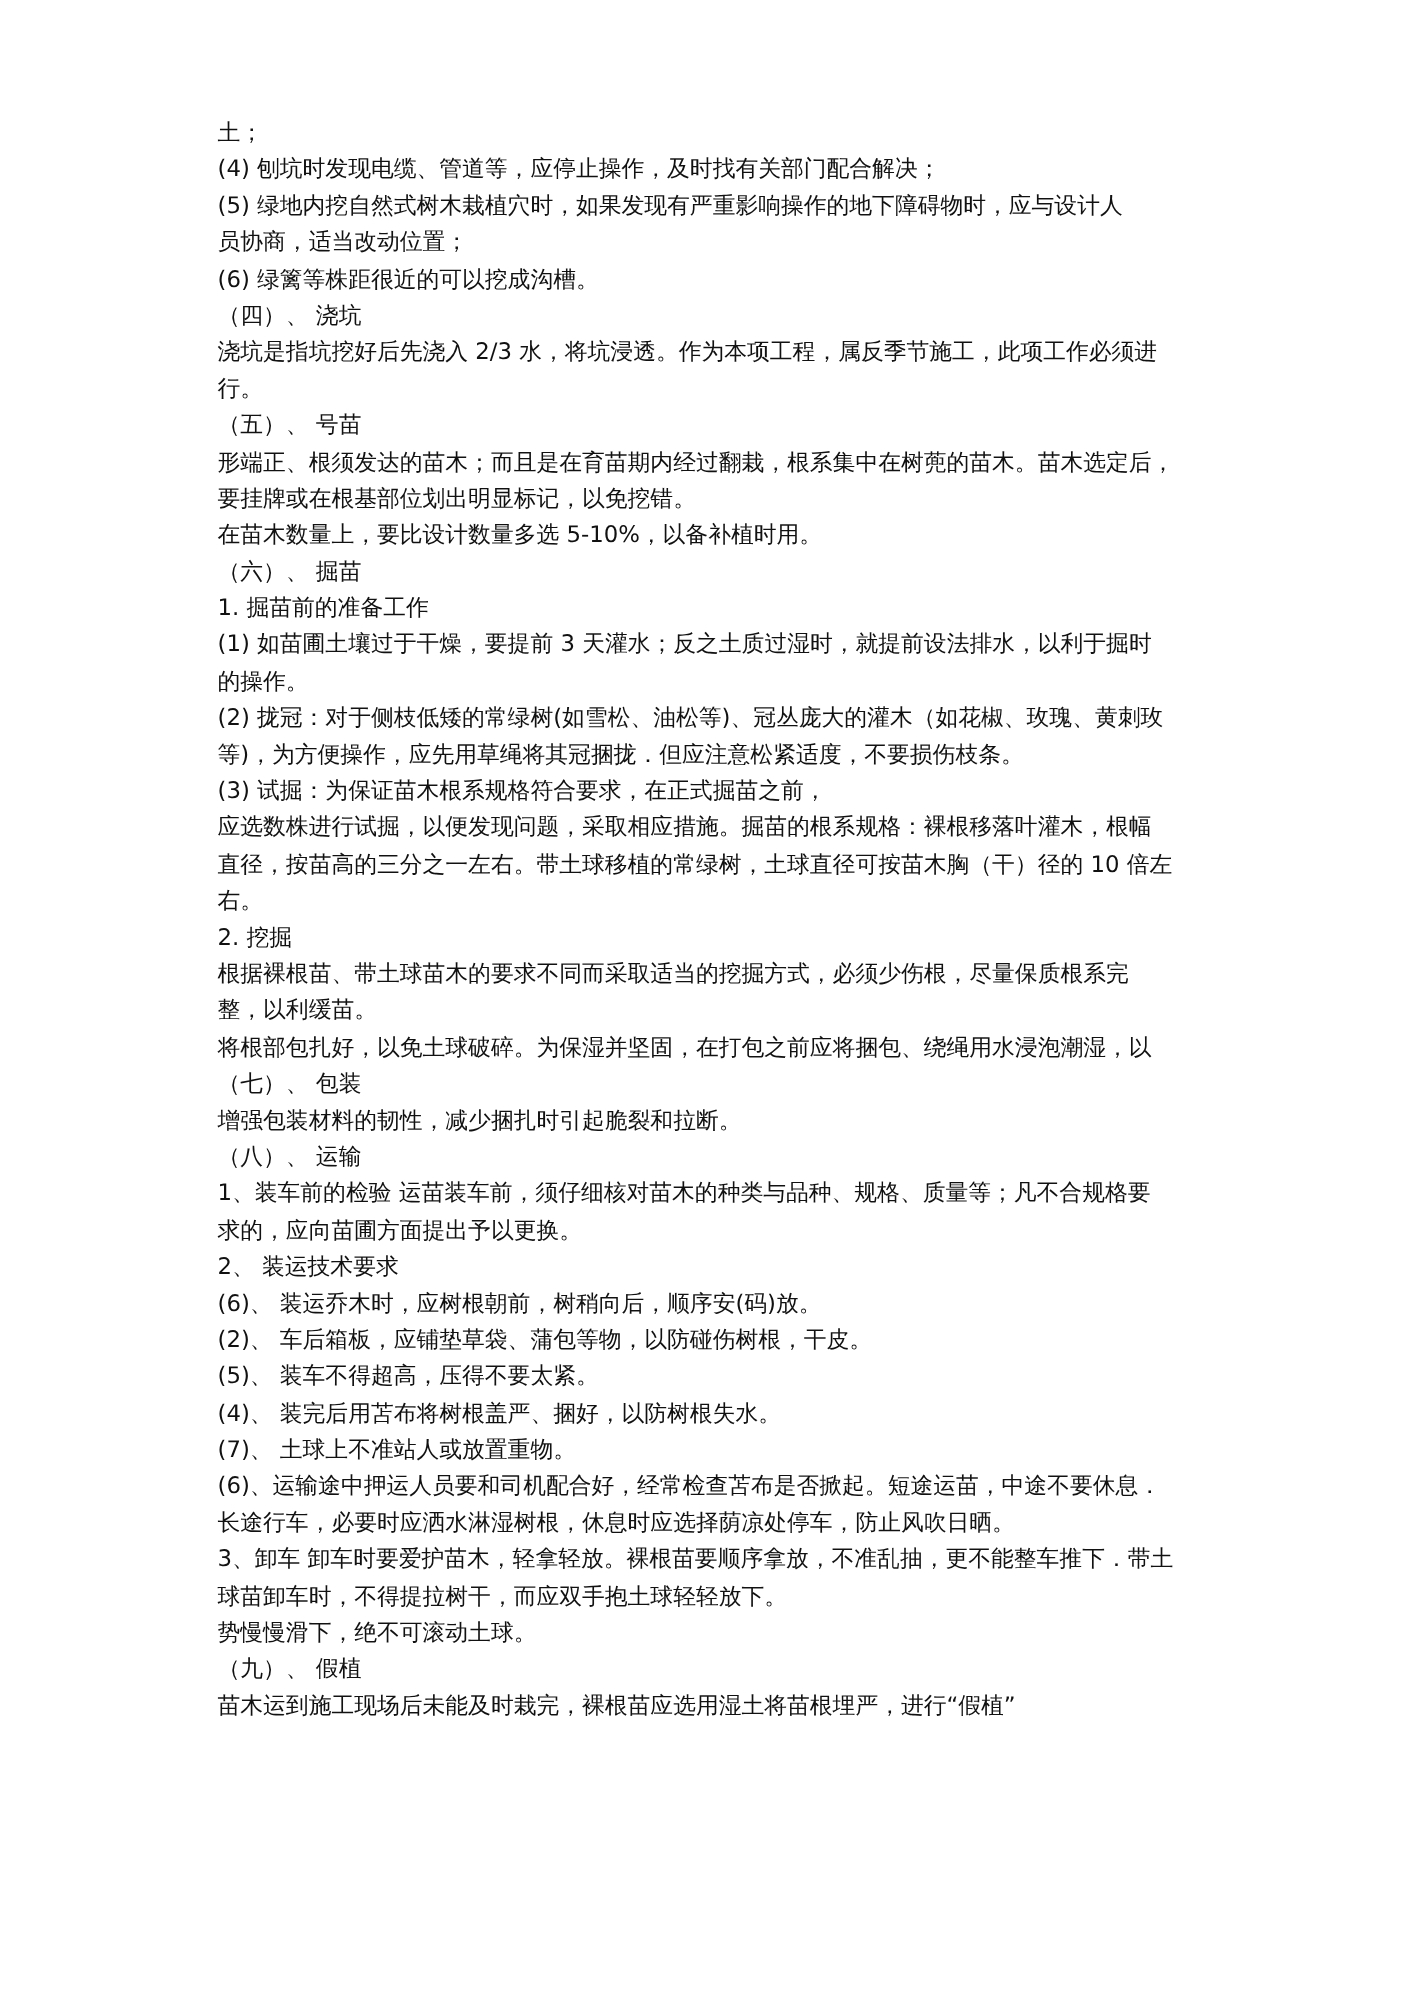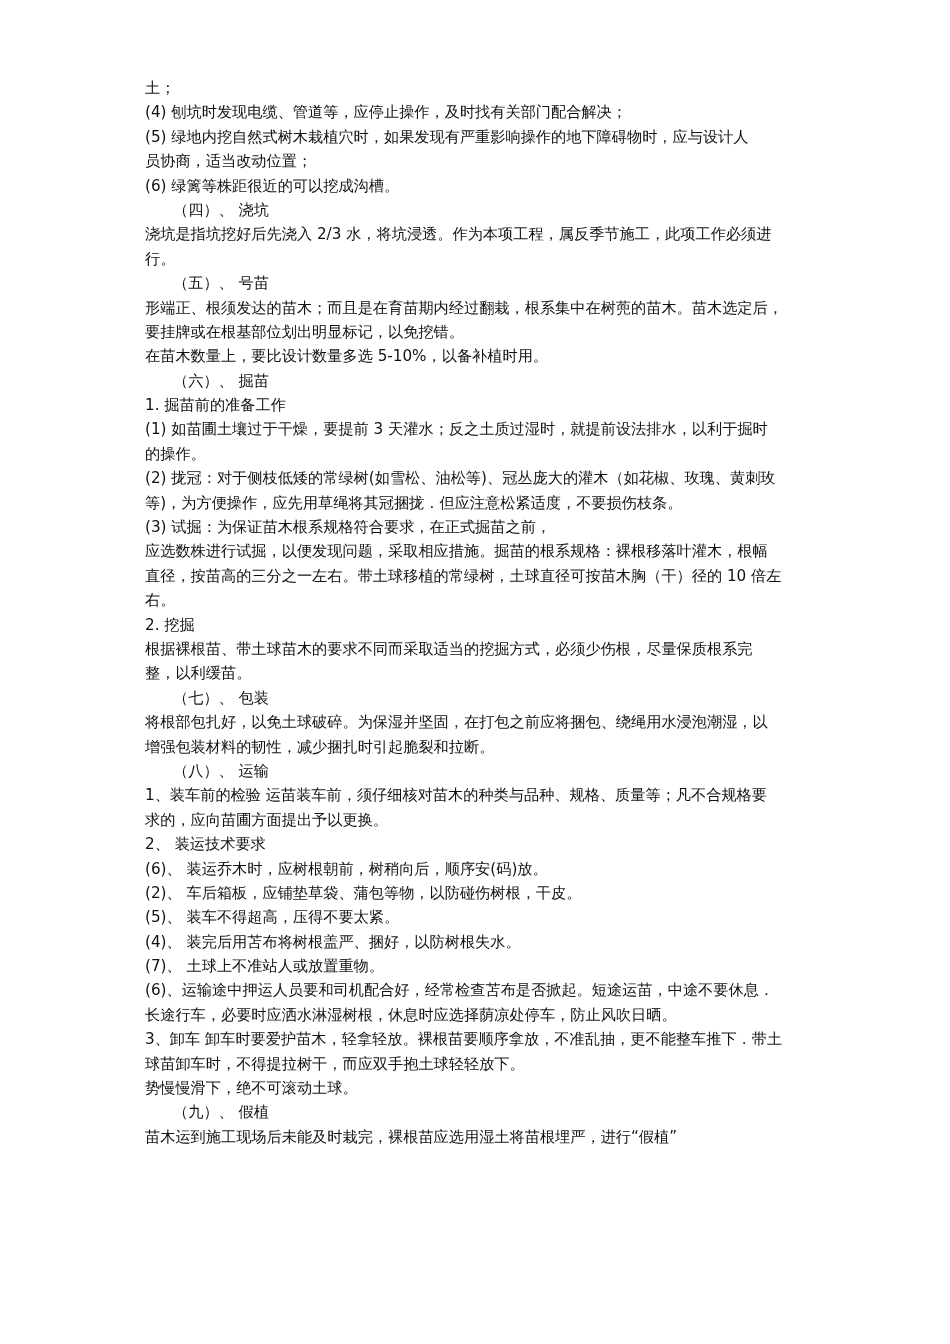--- a/index.html
+++ b/index.html
@@ -8,21 +8,21 @@
     position: absolute;
     left: 145px;
     top: 76px;
     width: 665px;
     font-family: "DejaVu Sans", "Liberation Sans", sans-serif;
     font-size: 15.2px;
     line-height: 24.4px;
     color: #111111;
   }
   .line { white-space: nowrap; height: 24.4px; overflow: visible; }
-  .heading { padding-left: 0; margin-left: 28px; }
+  .heading { padding-left: 0; }
 </style>
 </head>
 <body>
 
 <div class="page" id="page">
     <div class="line">土；</div>
     <div class="line">(4) 刨坑时发现电缆、管道等，应停止操作，及时找有关部门配合解决；</div>
     <div class="line">(5) 绿地内挖自然式树木栽植穴时，如果发现有严重影响操作的地下障碍物时，应与设计人</div>
     <div class="line">员协商，适当改动位置；</div>
     <div class="line">(6) 绿篱等株距很近的可以挖成沟槽。</div>
@@ -39,22 +39,22 @@
     <div class="line">的操作。</div>
     <div class="line">(2) 拢冠：对于侧枝低矮的常绿树(如雪松、油松等)、冠丛庞大的灌木（如花椒、玫瑰、黄刺玫</div>
     <div class="line">等)，为方便操作，应先用草绳将其冠捆拢．但应注意松紧适度，不要损伤枝条。</div>
     <div class="line">(3) 试掘：为保证苗木根系规格符合要求，在正式掘苗之前，</div>
     <div class="line">应选数株进行试掘，以便发现问题，采取相应措施。掘苗的根系规格：裸根移落叶灌木，根幅</div>
     <div class="line">直径，按苗高的三分之一左右。带土球移植的常绿树，土球直径可按苗木胸（干）径的 10 倍左</div>
     <div class="line">右。</div>
     <div class="line">2. 挖掘</div>
     <div class="line">根据裸根苗、带土球苗木的要求不同而采取适当的挖掘方式，必须少伤根，尽量保质根系完</div>
     <div class="line">整，以利缓苗。</div>
+    <div class="line">将根部包扎好，以免土球破碎。为保湿并坚固，在打包之前应将捆包、绕绳用水浸泡潮湿，以</div>
     <div class="line heading">（七）、 包装</div>
-    <div class="line">将根部包扎好，以免土球破碎。为保湿并坚固，在打包之前应将捆包、绕绳用水浸泡潮湿，以</div>
     <div class="line">增强包装材料的韧性，减少捆扎时引起脆裂和拉断。</div>
     <div class="line heading">（八）、 运输</div>
     <div class="line">1、装车前的检验 运苗装车前，须仔细核对苗木的种类与品种、规格、质量等；凡不合规格要</div>
     <div class="line">求的，应向苗圃方面提出予以更换。</div>
     <div class="line">2、 装运技术要求</div>
     <div class="line">(6)、 装运乔木时，应树根朝前，树稍向后，顺序安(码)放。</div>
     <div class="line">(2)、 车后箱板，应铺垫草袋、蒲包等物，以防碰伤树根，干皮。</div>
     <div class="line">(5)、 装车不得超高，压得不要太紧。</div>
     <div class="line">(4)、 装完后用苫布将树根盖严、捆好，以防树根失水。</div>
     <div class="line">(7)、 土球上不准站人或放置重物。</div>

